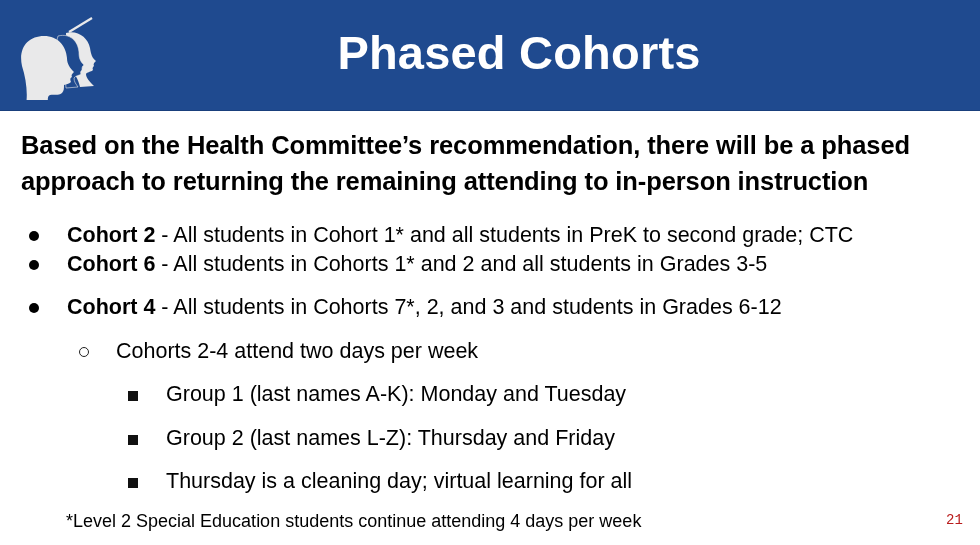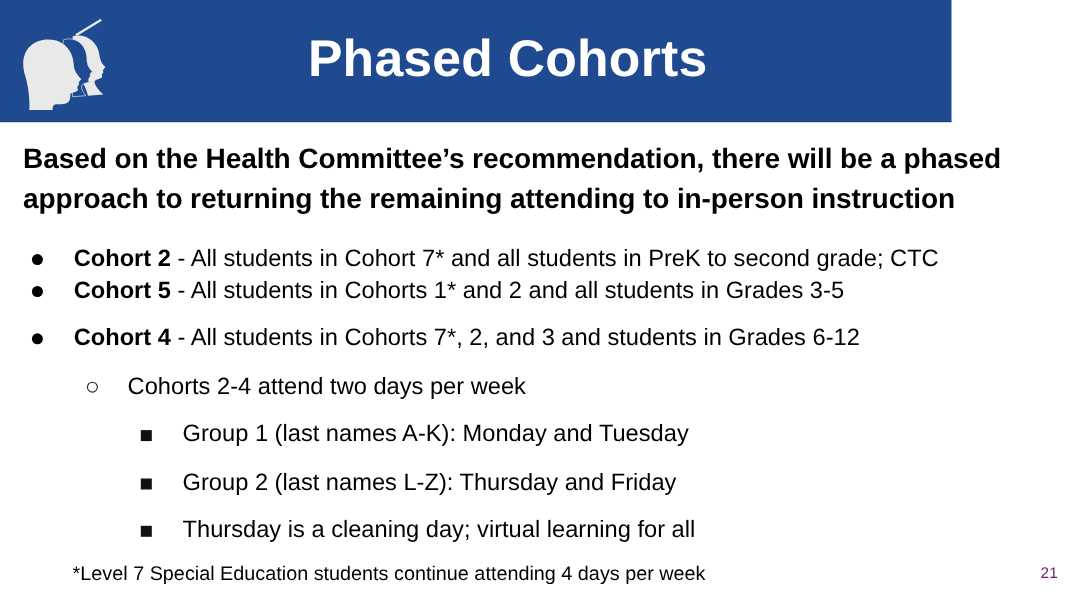--- a/index.html
+++ b/index.html
@@ -4,21 +4,21 @@
   <style>
     * { margin: 0; padding: 0; box-sizing: border-box; }
     html, body {
       width: 980px; height: 545px; overflow: hidden;
       background: #ffffff;
       font-family: "Liberation Sans", "DejaVu Sans", sans-serif;
       color: #000;
     }
     .slide { position: relative; width: 980px; height: 545px; background: #fff; }
     .header {
-      position: absolute; left: 0; top: 0; width: 865px; height: 111px;
+      position: absolute; left: 0; top: 0; width: 980px; height: 111px;
       background: #1f4a8f;
       border-bottom: 1px solid #193f7c;
     }
     .logo { position: absolute; left: 14px; top: 8px; width: 90px; height: 92px; }
     .title {
       position: absolute; left: 0; right: 0; top: 24px;
       text-align: center;
       padding-left: 58px;
       color: #ffffff;
       font-weight: bold;
@@ -50,22 +50,22 @@
     .lvl2 .text { left: 116px; top: 0; }
     .lvl3 .marker { left: 128px; top: 11px; }
     .lvl3 .text { left: 166px; top: 0; }
     .b { font-weight: bold; }
     .footnote {
       position: absolute; left: 66px; top: 509px;
       font-size: 18px; line-height: 24px; color: #000; white-space: nowrap;
     }
     .page-num {
       position: absolute; left: 946px; top: 511px;
-      font-size: 14px; line-height: 18px; color: #701a75;
-      font-family: Liberation Sans, sans-serif;
+      font-size: 14px; line-height: 18px; color: #b91c1c;
+      font-family: Liberation Mono, monospace;
     }
   </style>
 </head>
 <body>
 
 <div class="slide">
 
   <div class="header">
     <svg class="logo" viewBox="0 0 90 92">
 
@@ -78,28 +78,28 @@
       <path d="M8 58 C4 40 14 28 30 28 C44 28 52 38 53 50 C53 56 56 60 60 64 C58 66 57 67 58 69 C56 70 56 72 57 74 C55 76 52 76 50 77 C50 80 50 83 48 85 C44 88 40 86 36 87 C33 88 34 92 34 96 L12 96 C14 86 12 70 8 58 Z" fill="#e9e9ea"></path>
     </svg>
     <div class="title">Phased Cohorts</div>
   </div>
 
   <div class="intro">Based on the Health Committee’s recommendation, there will be a phased approach to returning the remaining attending to in-person instruction</div>
 
   <div class="bullet-row lvl1" style="top:221px;">
     <span class="marker dot"></span>
     <span class="text">
-      <span class="b">Cohort 2</span><span> - All students in Cohort 7* and all students in PreK to second grade; CTC</span>
+      <span class="b">Cohort 2</span><span> - All students in Cohort 1* and all students in PreK to second grade; CTC</span>
     </span>
   </div>
 
   <div class="bullet-row lvl1" style="top:250px;">
     <span class="marker dot"></span>
     <span class="text">
-      <span class="b">Cohort 5</span><span> - All students in Cohorts 1* and 2 and all students in Grades 3-5</span>
+      <span class="b">Cohort 6</span><span> - All students in Cohorts 1* and 2 and all students in Grades 3-5</span>
     </span>
   </div>
 
   <div class="bullet-row lvl1" style="top:293px;">
     <span class="marker dot"></span>
     <span class="text">
       <span class="b">Cohort 4</span><span> - All students in Cohorts 7*, 2, and 3 and students in Grades 6-12</span>
     </span>
   </div>
 
@@ -116,16 +116,16 @@
   <div class="bullet-row lvl3" style="top:424px;">
     <span class="marker square"></span>
     <span class="text">Group 2 (last names L-Z): Thursday and Friday</span>
   </div>
 
   <div class="bullet-row lvl3" style="top:467px;">
     <span class="marker square"></span>
     <span class="text">Thursday is a cleaning day; virtual learning for all</span>
   </div>
 
-  <div class="footnote">*Level 7 Special Education students continue attending 4 days per week</div>
+  <div class="footnote">*Level 2 Special Education students continue attending 4 days per week</div>
 
   <div class="page-num">21</div>
 </div>
 
 </body></html>

